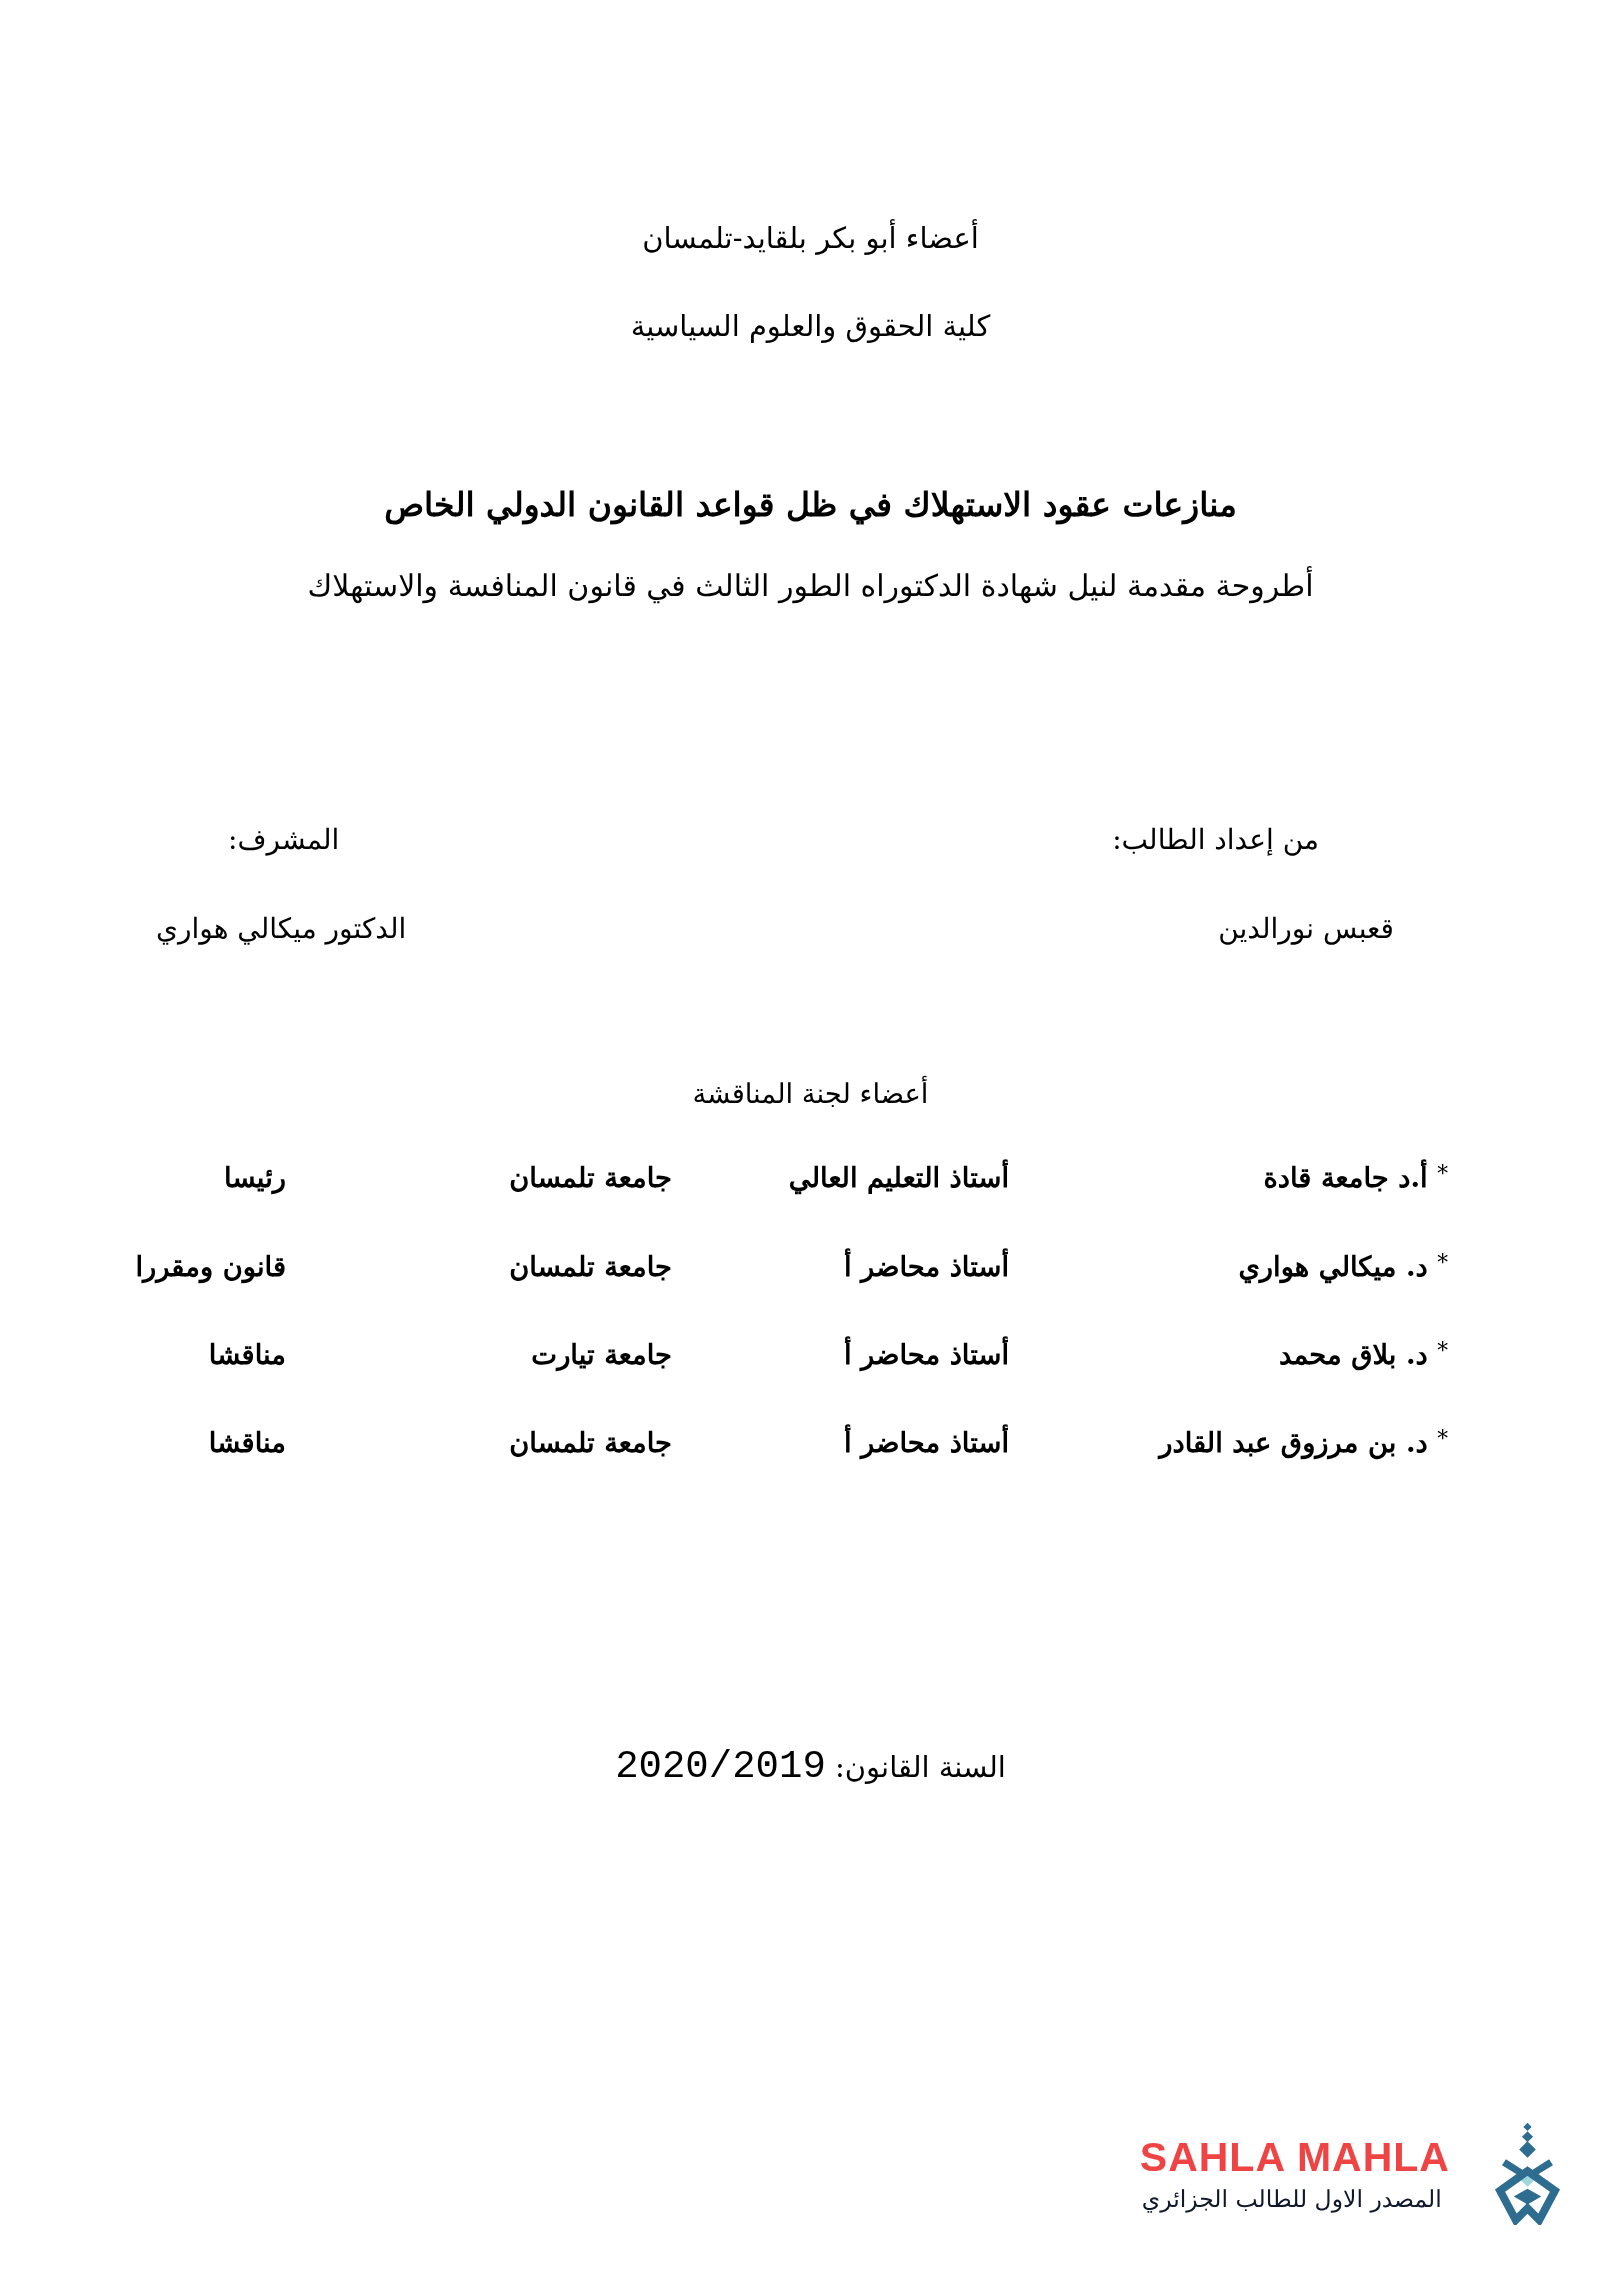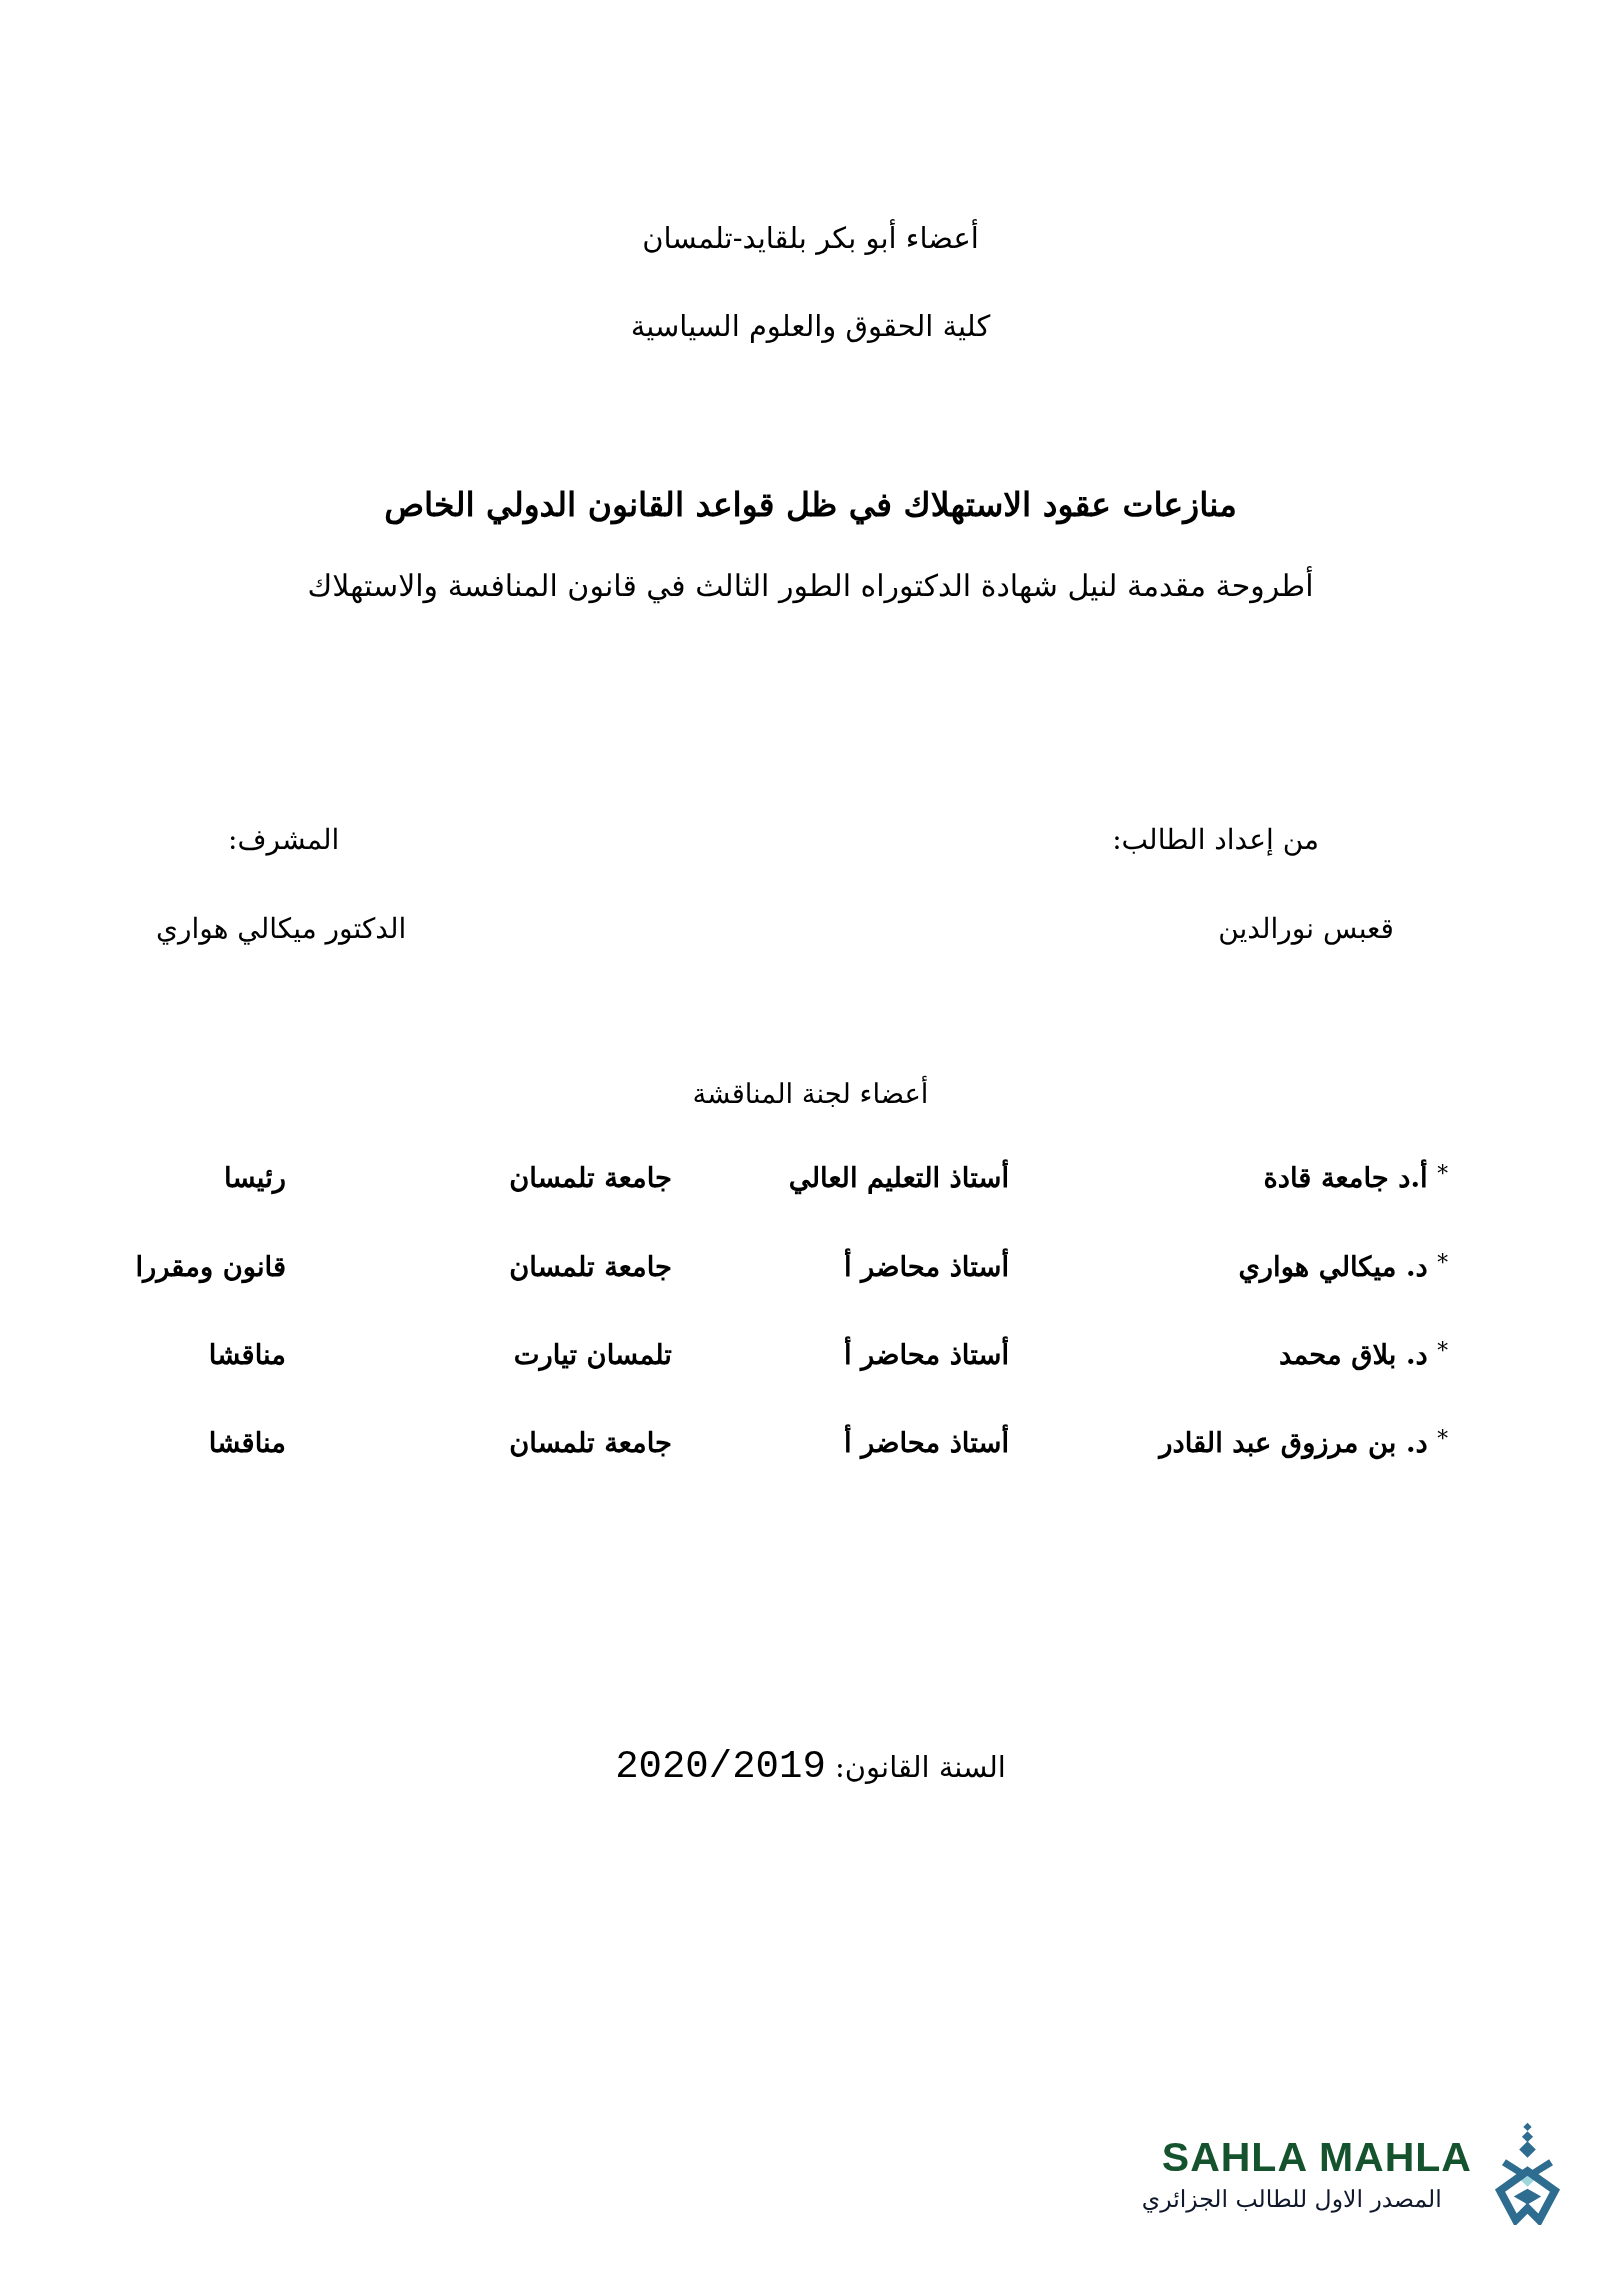--- a/index.html
+++ b/index.html
@@ -59,38 +59,38 @@
     </div>
     <div class="row" style="top:1250px;">
       <span class="c-name"><sup class="star">*</sup> <b>د. ميكالي هواري</b></span>
       <span class="c-rank">أستاذ محاضر أ</span>
       <span class="c-univ">جامعة تلمسان</span>
       <span class="c-role">قانون ومقررا</span>
     </div>
     <div class="row" style="top:1338px;">
       <span class="c-name"><sup class="star">*</sup> <b>د. بلاق محمد</b></span>
       <span class="c-rank">أستاذ محاضر أ</span>
-      <span class="c-univ">تلمسان تيارت</span>
+      <span class="c-univ">جامعة تيارت</span>
       <span class="c-role">مناقشا</span>
     </div>
     <div class="row" style="top:1426px;">
       <span class="c-name"><sup class="star">*</sup> <b>د. بن مرزوق عبد القادر</b></span>
       <span class="c-rank">أستاذ محاضر أ</span>
       <span class="c-univ">جامعة تلمسان</span>
       <span class="c-role">مناقشا</span>
     </div>
   </div>
 
   <div class="ar center year">
     <span>السنة القانون:</span>
     <span class="num">2020/2019</span>
   </div>
 
   <div class="logo">
-    <div class="logo-text" style="color:#14532d;margin-left:22px;">SAHLA MAHLA</div>
+    <div class="logo-text" style="color:#ef4444;">SAHLA MAHLA</div>
     <div class="logo-sub" style="color:#0f172a;">المصدر الاول للطالب الجزائري</div>
     <svg class="logo-mark" viewBox="0 0 72 105">
       <rect x="33" y="2" width="6" height="6" fill="#2f6d90" transform="rotate(45 36 5)"></rect>
       <rect x="32" y="11" width="8" height="8" fill="#2f6d90" transform="rotate(45 36 15)"></rect>
       <rect x="30" y="22" width="12" height="12" fill="#2f6d90" transform="rotate(45 36 28)"></rect>
       <path d="M14 38 L36 52 L58 38 L62 44 L36 60 L10 44 Z" fill="#2f6d90"></path>
       <rect x="31" y="54" width="10" height="10" fill="#9fd6dc" transform="rotate(45 36 59)"></rect>
       <path d="M8 70 L36 50 L64 70 L48 100 L36 88 L24 100 Z" fill="none" stroke="#2f6d90" stroke-width="8"></path>
       <path d="M22 76 L36 68 L50 76 L36 84 Z" fill="#2f6d90"></path>
     </svg>

